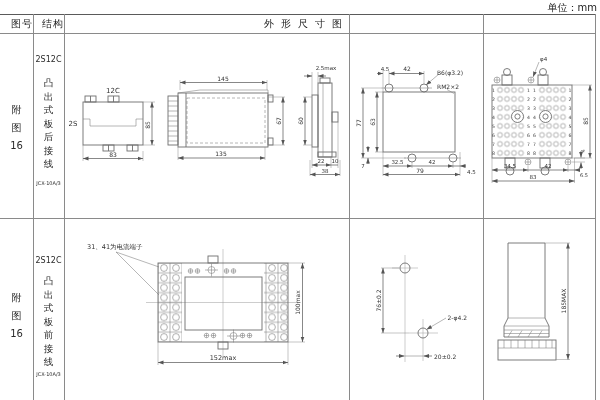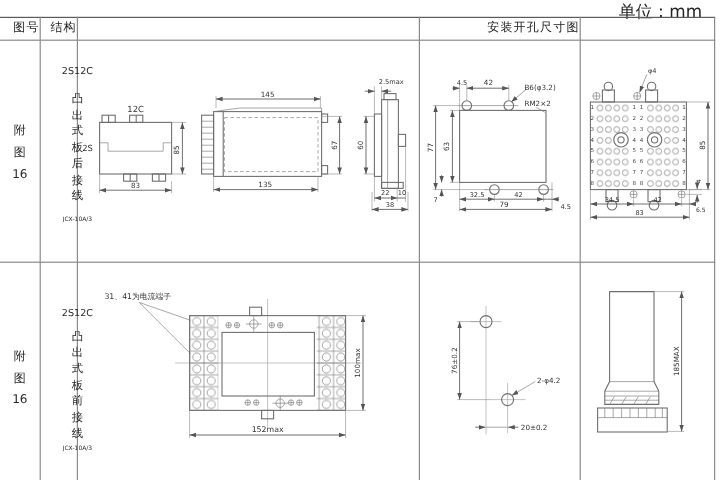--- a/index.html
+++ b/index.html
@@ -6,25 +6,25 @@
   #page{position:relative;width:600px;height:400px;background:#fff;overflow:hidden;
         font-family:"DejaVu Sans","Liberation Sans",sans-serif;color:#2a2a2a;}
   .vl{position:absolute;top:14px;height:386px;width:0;border-left:1px solid #8a8a8a;}
   .hl{position:absolute;left:0;width:596px;height:0;border-top:1px solid #8a8a8a;}
   .hl.top{border-top:1.5px solid #5a5a5a;}
   .hcell{position:absolute;top:14px;height:19px;line-height:19px;text-align:right;
          font-size:10px;color:#222;white-space:nowrap;}
   .ls3{letter-spacing:3px;}.ls7{letter-spacing:7px;}.ls1{letter-spacing:1px;}
   .figlab{position:absolute;left:0;width:33px;text-align:center;font-size:10px;
           line-height:18px;white-space:pre-line;}
-  .scell{position:absolute;left:33px;width:31px;text-align:center;padding-left:16px;}
+  .scell{position:absolute;left:33px;width:31px;text-align:center;}
   .model{font-size:8px;}
   .mount{font-size:9.5px;line-height:13.5px;white-space:pre-line;}
   .code{font-size:5px;}
-  .unit{position:absolute;top:1px;right:15px;font-size:14px;color:#222;}
+  .unit{position:absolute;top:1px;right:3px;font-size:10px;color:#222;}
   svg{position:absolute;overflow:visible;}
   .dw{stroke:#6e6e6e;fill:none;stroke-width:0.9;}
   .tn{stroke:#7a7a7a;fill:none;stroke-width:0.55;}
   .xl{stroke:#8a8a8a;fill:none;stroke-width:0.5;}
   .dl{stroke:#555;fill:none;stroke-width:0.7;}
   .cl{stroke:#9a9a9a;fill:none;stroke-width:0.5;}
   .d{font-family:"DejaVu Sans",sans-serif;font-size:6px;fill:#333;}
   .d5{font-size:5px;}.d55{font-size:5.5px;}.d65{font-size:6.5px;}.d7{font-size:7px;}
   .tnum{position:absolute;font-size:4.6px;line-height:9px;white-space:pre-line;
         text-align:center;color:#444;}
@@ -40,21 +40,21 @@
   <div class="hl" style="top:32.5px"></div>
   <div class="hl" style="top:218px"></div>
   <div class="vl" style="left:33px"></div>
   <div class="vl" style="left:64px"></div>
   <div class="vl" style="left:349px"></div>
   <div class="vl" style="left:483px"></div>
   <div class="vl" style="left:595px"></div>
 
   <div class="hcell ls1" style="left:0;width:33px">图号</div>
   <div class="hcell ls1" style="left:33px;width:31px">结构</div>
-  <div class="hcell ls1" style="left:349px;width:134px">安装开孔尺寸图</div>
+  <div class="hcell ls7" style="left:64px;width:285px">外形尺寸图</div>
 
   <div class="figlab" style="top:101px">附
 图
 16</div>
   <div class="scell model" style="top:55px">2S12C</div>
   <div class="scell mount" style="top:76px">凸
 出
 式
 板
 后

